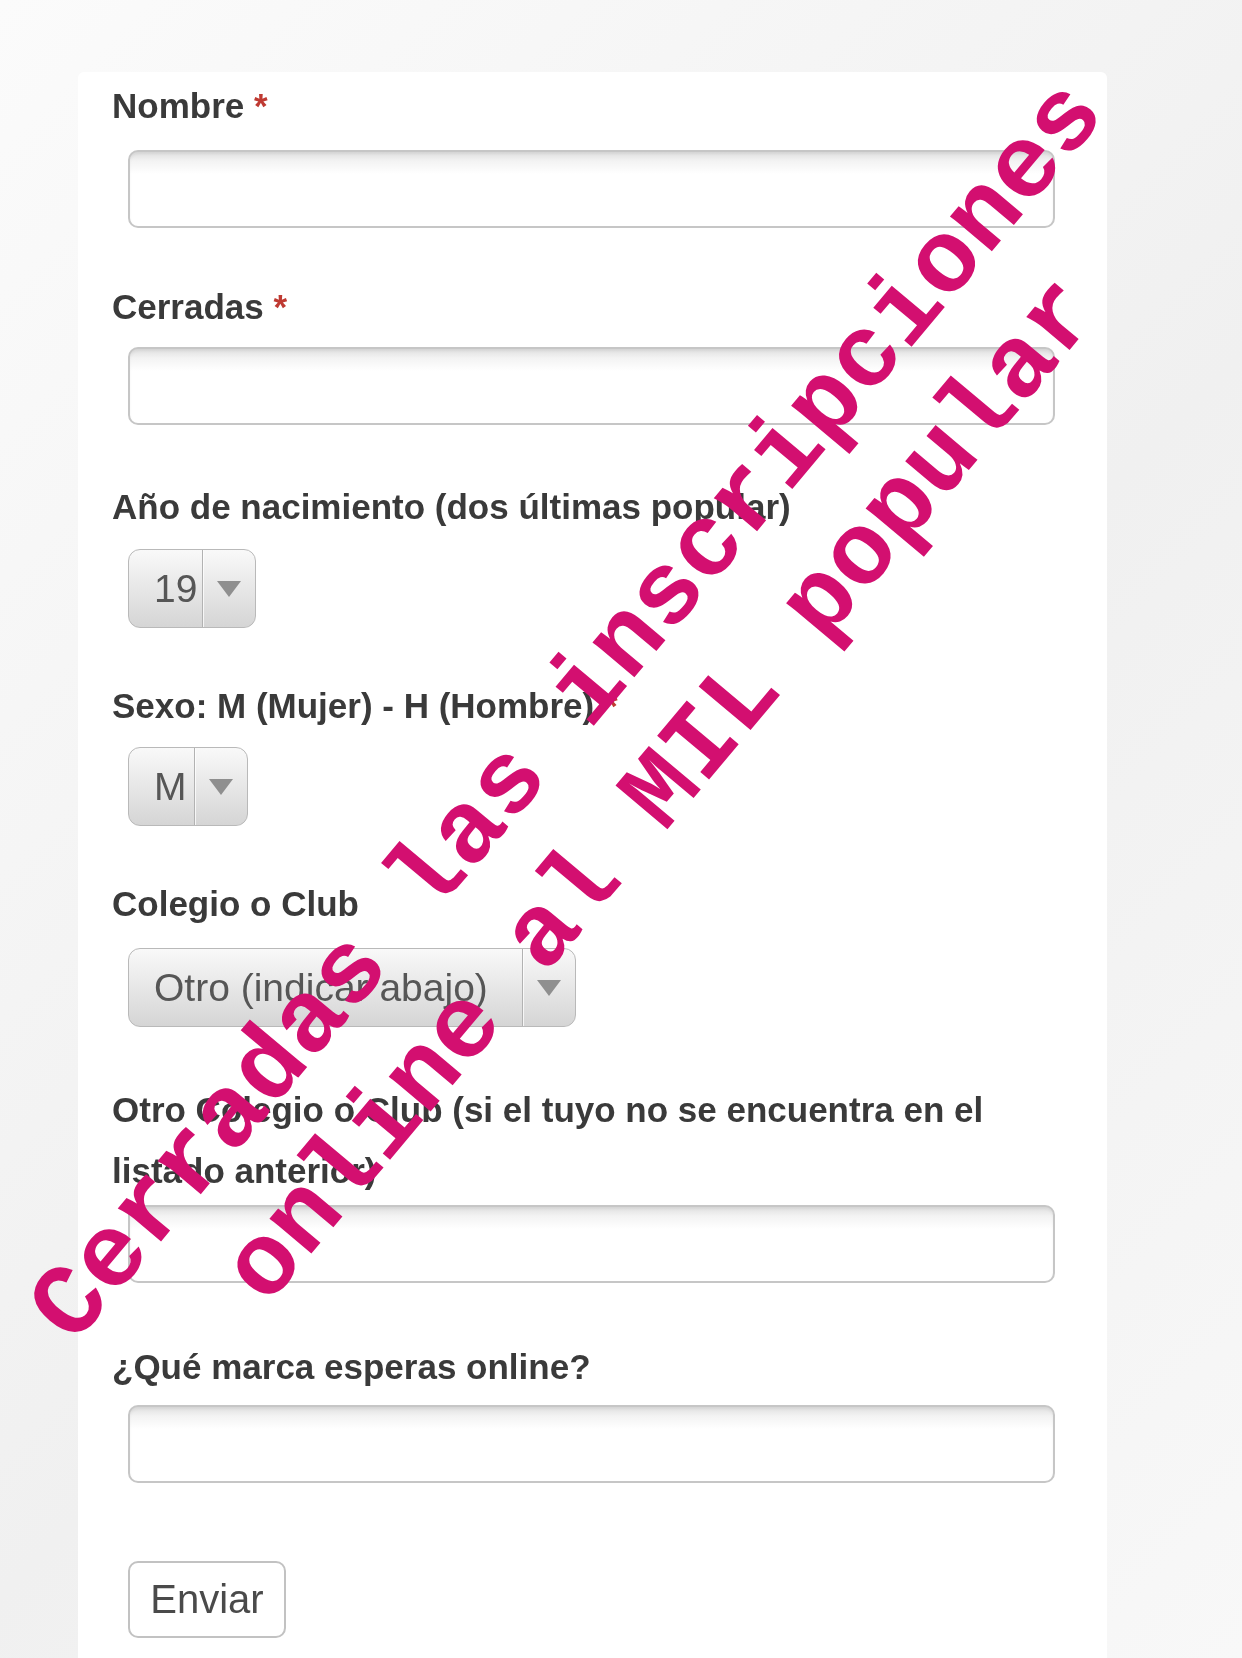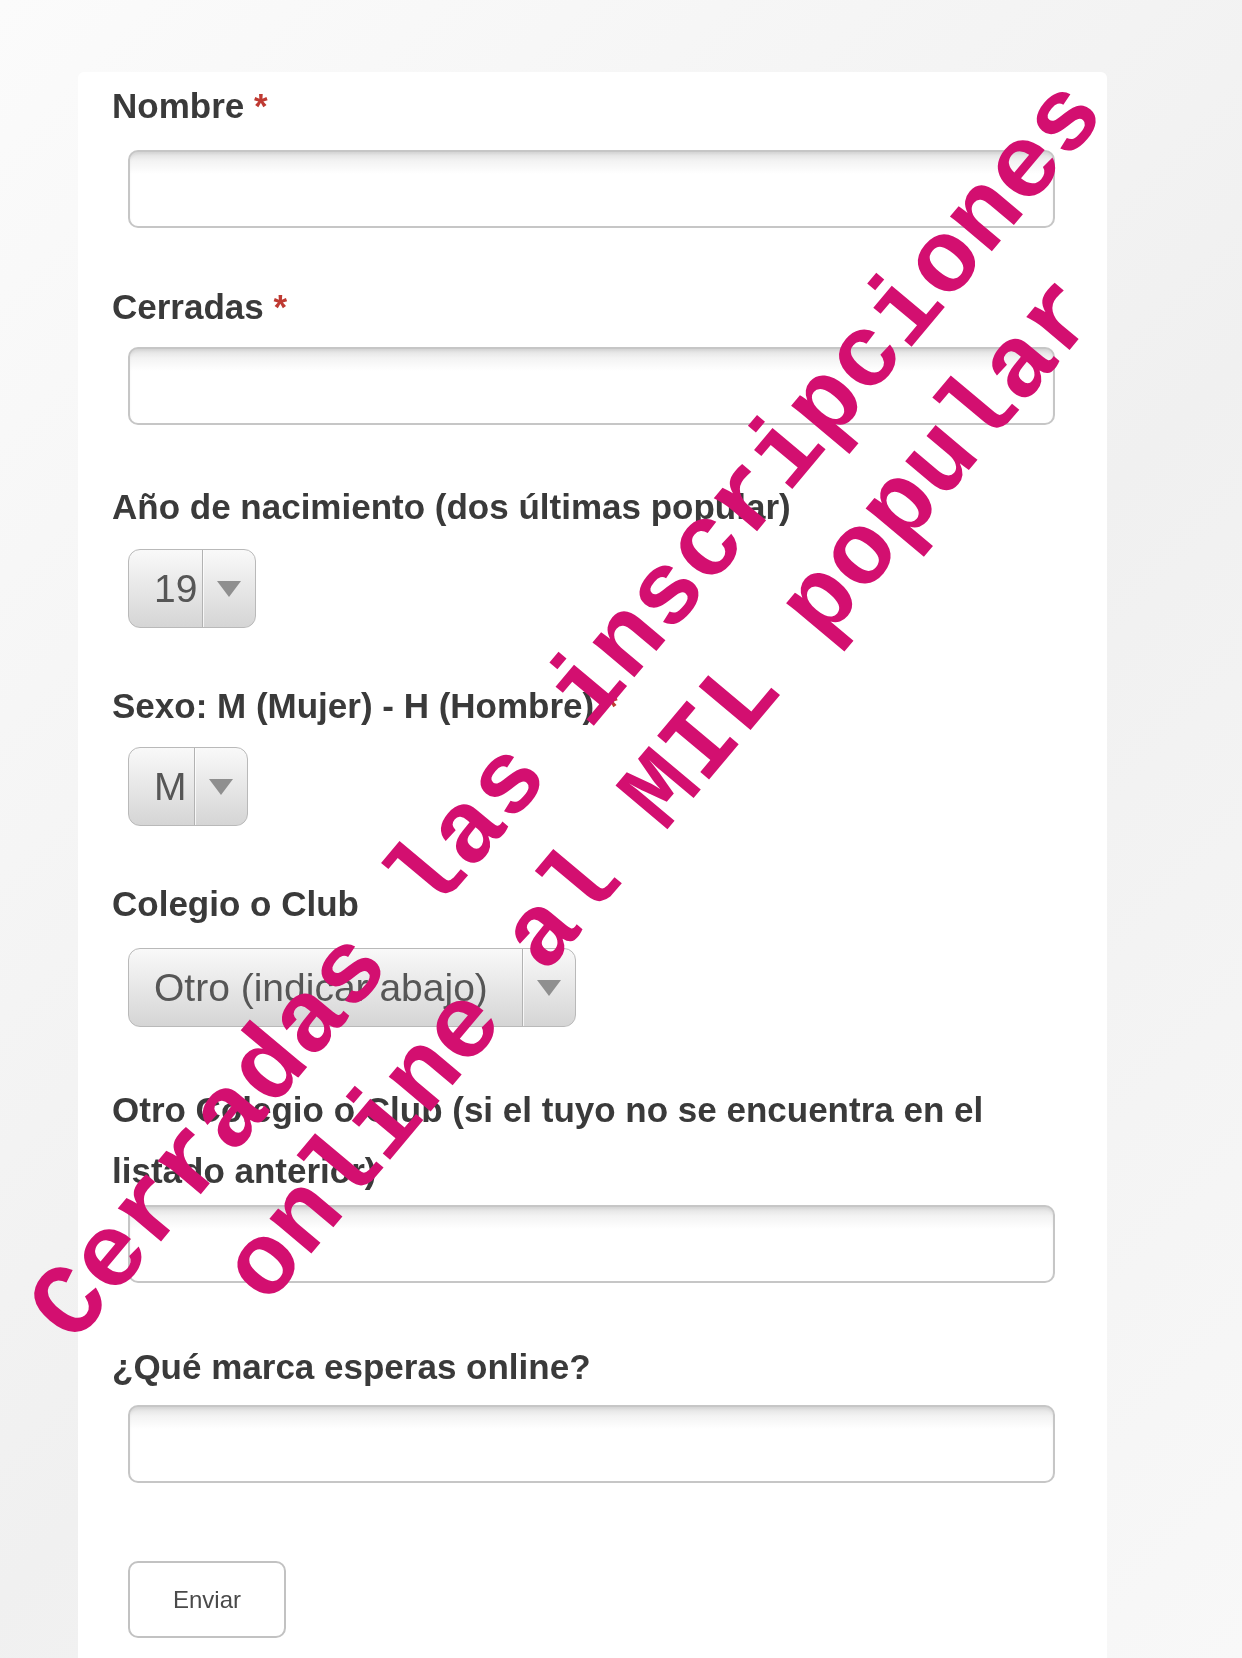--- a/index.html
+++ b/index.html
@@ -57,21 +57,21 @@
   #sel-sexo      { left:128px; top:747px; width:120px; }
   #lbl-colegio   { top:883px; }
   #sel-colegio   { left:128px; top:948px; width:448px; }
   #lbl-otro      { top:1079px; }
   #inp-otro      { top:1205px; }
   #lbl-marca     { top:1346px; }
   #inp-marca     { top:1405px; }
   #btn-enviar {
     position:absolute; left:128px; top:1561px; width:158px; height:77px;
     box-sizing:border-box; border:2px solid #c2c2c2; border-radius:10px;
-    background:#ffffff; font-family:inherit; font-size:24px; color:#4a4a4a;
+    background:#ffffff; font-family:inherit; font-size:40px; color:#4a4a4a;
     cursor:pointer;
   }
   .watermark {
     position:absolute; left:616px; top:752px;
     transform: translate(-50%,-50%) rotate(-50deg);
     font-family:"Liberation Mono", monospace; font-weight:bold;
     font-size:103px; line-height:123px; letter-spacing:0;
     color:#d30f70; text-align:center; white-space:nowrap;
     pointer-events:none; z-index:10;
   }

